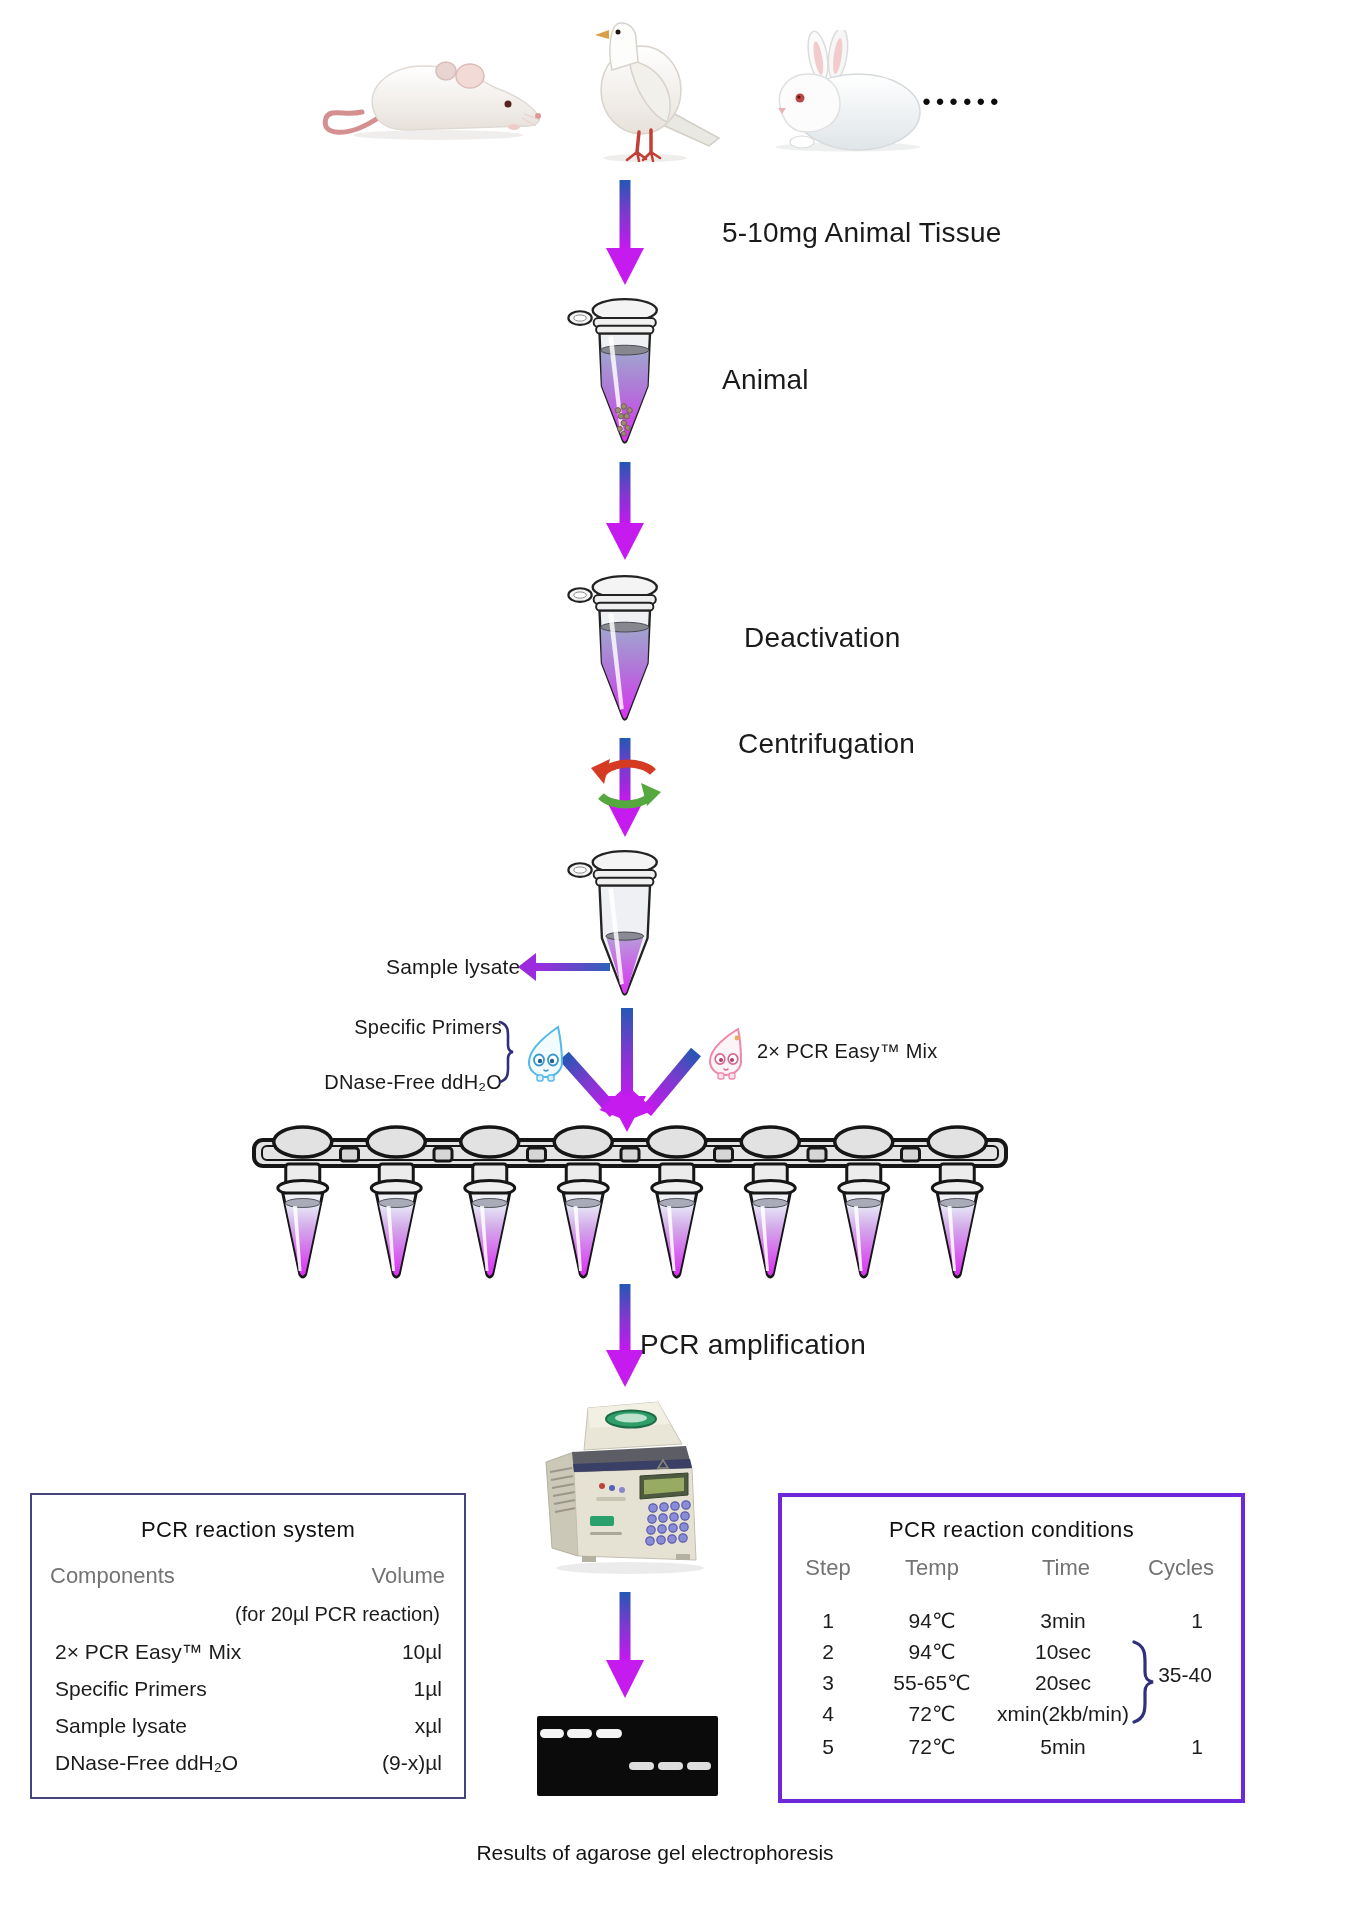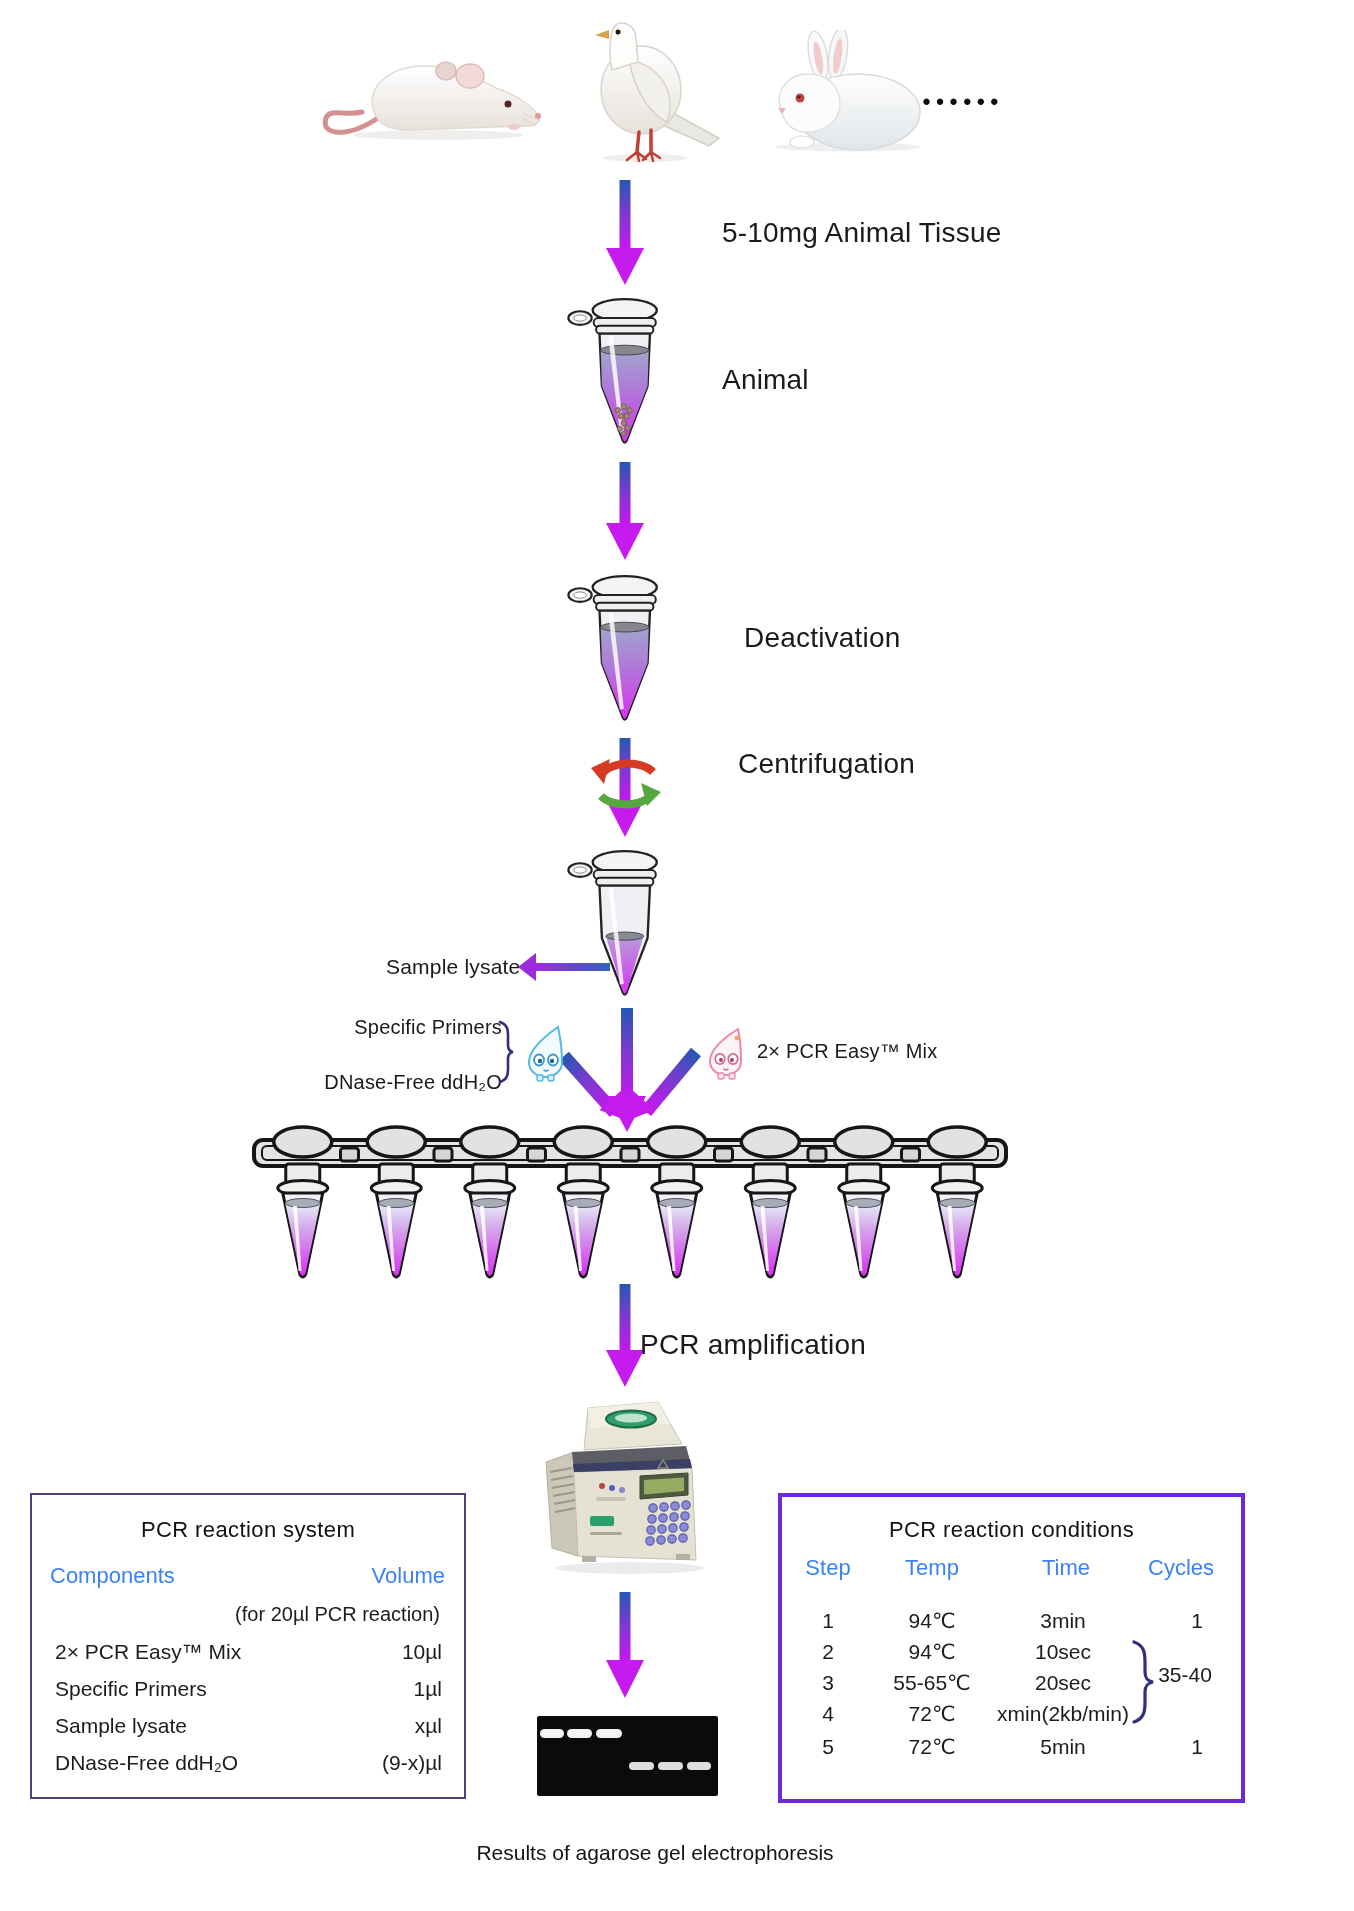--- a/index.html
+++ b/index.html
@@ -10,21 +10,21 @@
   .abs{position:absolute;}
   svg.abs{display:block;}
   .lbl{position:absolute;font-size:28px;color:#1a1a1a;white-space:nowrap;letter-spacing:0.2px;}
   .lbl-sm{font-size:20px;}
   .lbl-right{text-align:right;width:210px;}
   .dots{position:absolute;font-size:15px;letter-spacing:4.5px;color:#0d0d0d;white-space:nowrap;}
   
   .tbl{position:absolute;width:432px;height:302px;border:2px solid #45457d;background:#ffffff;}
   .tbl2{position:absolute;width:459px;height:302px;border:4px solid #6d28d9;background:#ffffff;}
   .tbl-title{position:absolute;left:0;width:100%;text-align:center;font-size:22px;letter-spacing:0.4px;color:#111;}
-  .red{color:#3b82f6;}
+  .red{color:#737373;}
   .sys-head-comp{position:absolute;left:18px;top:68px;font-size:22px;}
   .sys-head-vol{position:absolute;right:19px;top:68px;font-size:22px;text-align:right;}
   .sys-note{position:absolute;right:24px;top:108px;font-size:20px;}
   .sys-row{position:absolute;left:0;width:100%;height:24px;font-size:21px;}
   .s-comp{position:absolute;left:23px;}
   .s-vol{position:absolute;right:22px;text-align:right;}
   .cond-head,.cond-row{position:absolute;left:0;width:100%;height:24px;font-size:21px;}
   .cond-head{font-size:22px;}
   .cc{position:absolute;transform:translateX(-50%);white-space:nowrap;}
   .c-step{left:46px;} .c-temp{left:150px;} .c-time{left:281px;} .c-cyc{left:415px;}
@@ -173,21 +173,21 @@
   <svg class="abs" style="left:606px;top:738px" width="38" height="99">
     <rect x="13.5" y="0" width="11" height="67" fill="url(#gradV)"></rect>
     <polygon points="0,62 38,62 19,99" fill="#c61bef"></polygon>
   </svg>
   <svg class="abs" style="left:591px;top:752px" width="70" height="62" viewBox="0 0 70 62">
     <path d="M 62 20 A 28 16 0 0 0 10 24" stroke="#d53a22" stroke-width="8" fill="none"></path>
     <polygon points="0,16 19,7 13,32" fill="#d53a22"></polygon>
     <path d="M 10 44 A 28 16 0 0 0 62 40" stroke="#55a83e" stroke-width="8" fill="none"></path>
     <polygon points="70,40 50,31 56,54" fill="#55a83e"></polygon>
   </svg>
-  <div class="lbl" style="left:738px;top:748px">Centrifugation</div>
+  <div class="lbl" style="left:738px;top:728px">Centrifugation</div>
 
   <svg class="abs" style="left:566px;top:838px" width="100" height="170" viewBox="0 0 100 175">
     <ellipse cx="13" cy="33" rx="12" ry="7" fill="#f4f4f4" stroke="#222" stroke-width="2.2"></ellipse>
     <ellipse cx="13" cy="33" rx="6.5" ry="3.2" fill="#ffffff" stroke="#888" stroke-width="1"></ellipse>
     <ellipse cx="59" cy="25" rx="33" ry="11.5" fill="#f4f4f4" stroke="#222" stroke-width="2.4"></ellipse>
     <rect x="27" y="33" width="64" height="9" rx="4.5" fill="#f0f0f0" stroke="#222" stroke-width="2"></rect>
     <rect x="29.5" y="41" width="59" height="8" rx="4" fill="#f0f0f0" stroke="#222" stroke-width="2"></rect>
     <path d="M 33 49 L 35.5 103 L 57 159 Q 59 163.5 61 159 L 82.5 103 L 85 49 Z" fill="#eef0f4" stroke="#222" stroke-width="2.4" stroke-linejoin="round"></path>
     <path d="M 39.5 101 L 57 158 Q 59 162 61 158 L 78.5 101 Q 59 109 39.5 101 Z" fill="url(#gradLiq3)"></path>
     <ellipse cx="59" cy="101" rx="19.5" ry="4.2" fill="#8a8a94" stroke="#44444c" stroke-width="1"></ellipse>

